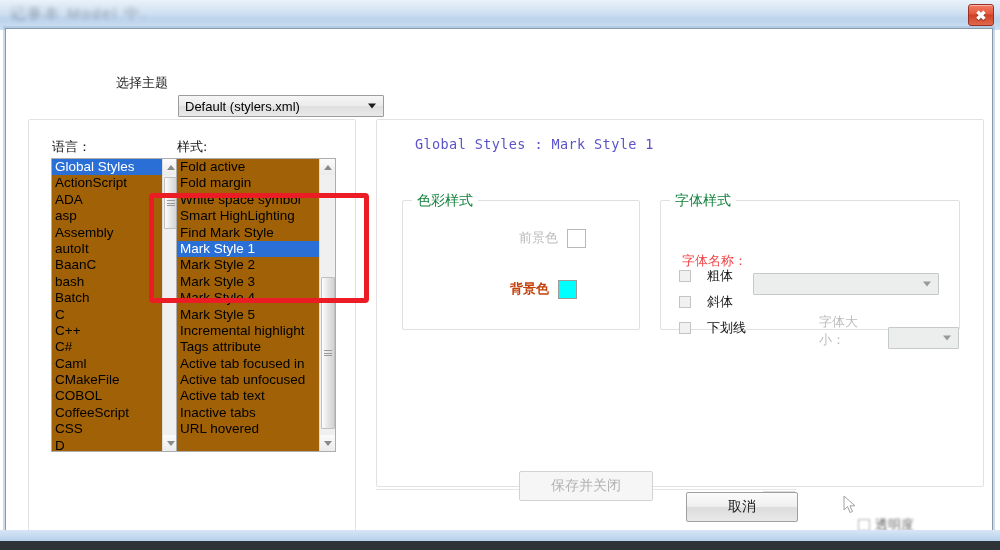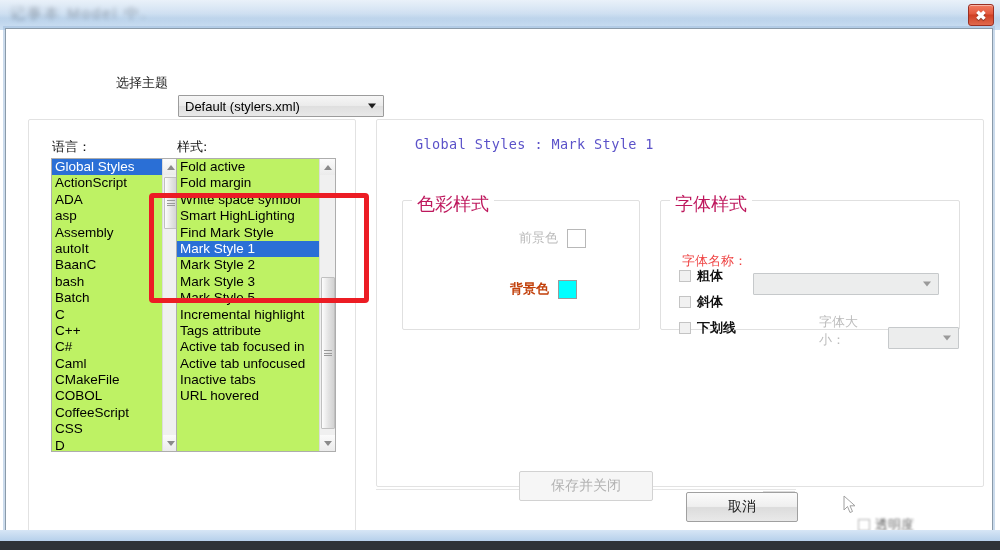--- a/index.html
+++ b/index.html
@@ -114,21 +114,21 @@
   .list-caption {
     position: absolute;
     font-size: 13px; color: #111;
     font-family: "DejaVu Sans", "Liberation Sans", sans-serif;
   }
   .cap-lang { left: 23px; top: 18px; }
   .cap-style { left: 148px; top: 18px; }
 
   .listbox {
     position: absolute;
-    background: #bef264;
+    background: #a16207;
     border: 1px solid #adadad;
     overflow: hidden;
   }
   .lb-lang  { left: 22px;  top: 38px; width: 128px; height: 294px; }
   .lb-style { left: 147px; top: 38px; width: 160px; height: 294px; }
 
   .lb-items {
     position: absolute; left: 0; top: 0; right: 16px; bottom: 0;
     overflow: hidden;
   }
@@ -210,21 +210,21 @@
     position: absolute;
     border: 1px solid #e0e0e0;
     border-radius: 2px;
     background: #fff;
   }
   .fs-color { left: 25px;  top: 80px; width: 238px; height: 130px; }
   .fs-font  { left: 283px; top: 80px; width: 300px; height: 130px; }
   .fs-legend {
     position: absolute; top: -9px; left: 9px;
     background: #fff; padding: 0 5px;
-    font-size: 18px; color: #be185d;
+    font-size: 14px; color: #15803d;
     font-family: "DejaVu Sans", "Liberation Sans", sans-serif;
   }
 
   .row-fore, .row-back {
     position: absolute; display: flex; gap: 9px;
   }
   .row-fore { left: 116px; top: 28px; }
   .row-back { left: 107px; top: 79px; }
 
   .cc-label { font-size: 13px; font-family: "DejaVu Sans","Liberation Sans",sans-serif; }
@@ -240,21 +240,21 @@
   .swatch.dim { border-color:#b8b8b8; background:#f3f3f3; }
 
   .fontname-row {
     position: absolute; left: 21px; top: 26px;
     display: flex; align-items: center; gap: 6px;
   }
   .fontname-row .lbl { font-size: 13px; color:#ef4444; font-family:"DejaVu Sans","Liberation Sans",sans-serif; }
   .combo.fontname { width: 186px; }
 
   .checks { position: absolute; left: 18px; top: 66px; }
-  .chk-row { display:flex; align-items:center; gap:6px; margin-bottom: 8px; cursor:pointer;font-weight:bold; }
+  .chk-row { display:flex; align-items:center; gap:16px; margin-bottom: 8px; cursor:pointer; }
   .chk {
     width: 12px; height: 12px;
     border: 1px solid #c4c4c4;
     background: #f1f1f1;
   }
   .chk-label { font-size: 13px; color:#111; font-family:"DejaVu Sans","Liberation Sans",sans-serif; }
 
   .fontsize-row {
     position: absolute; left: 158px; top: 80px;
     display: flex; align-items: flex-end; gap: 6px;
@@ -406,25 +406,27 @@
       <div class="listbox lb-style">
         <div class="lb-items" id="style-items">
             <div class="lb-item">Fold active</div>
             <div class="lb-item">Fold margin</div>
             <div class="lb-item">White space symbol</div>
             <div class="lb-item">Smart HighLighting</div>
             <div class="lb-item">Find Mark Style</div>
             <div class="lb-item selected">Mark Style 1</div>
             <div class="lb-item">Mark Style 2</div>
             <div class="lb-item">Mark Style 3</div>
+            <div class="lb-item">Mark Style 4</div>
             <div class="lb-item">Mark Style 5</div>
             <div class="lb-item">Incremental highlight</div>
             <div class="lb-item">Tags attribute</div>
             <div class="lb-item">Active tab focused in</div>
             <div class="lb-item">Active tab unfocused</div>
+            <div class="lb-item">Active tab text</div>
             <div class="lb-item">Inactive tabs</div>
             <div class="lb-item">URL hovered</div>
           </div>
         <div class="scrollbar">
           <div class="sb-btn sb-up">
               <span class="tri-up"></span>
             </div>
           <div class="sb-thumb" style="top:118px;height:152px;">
               <span class="sb-grip"></span>
             </div>

